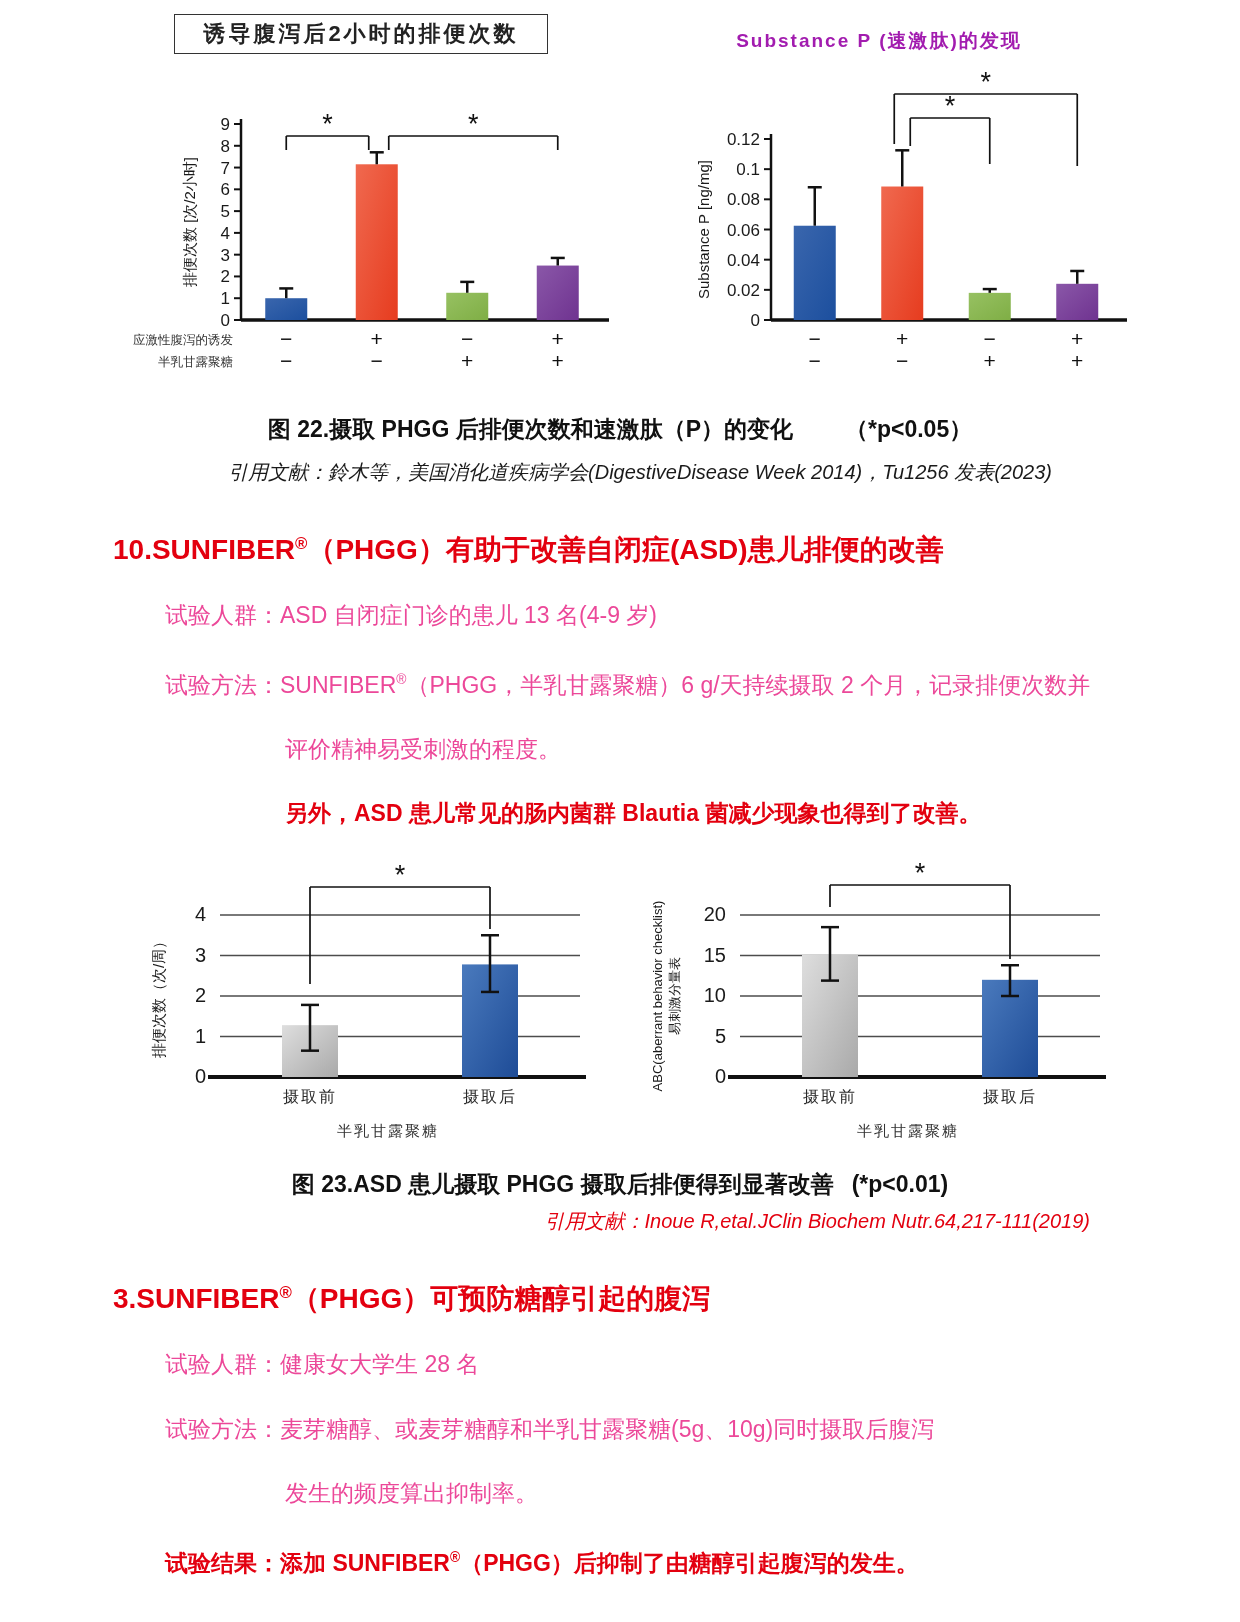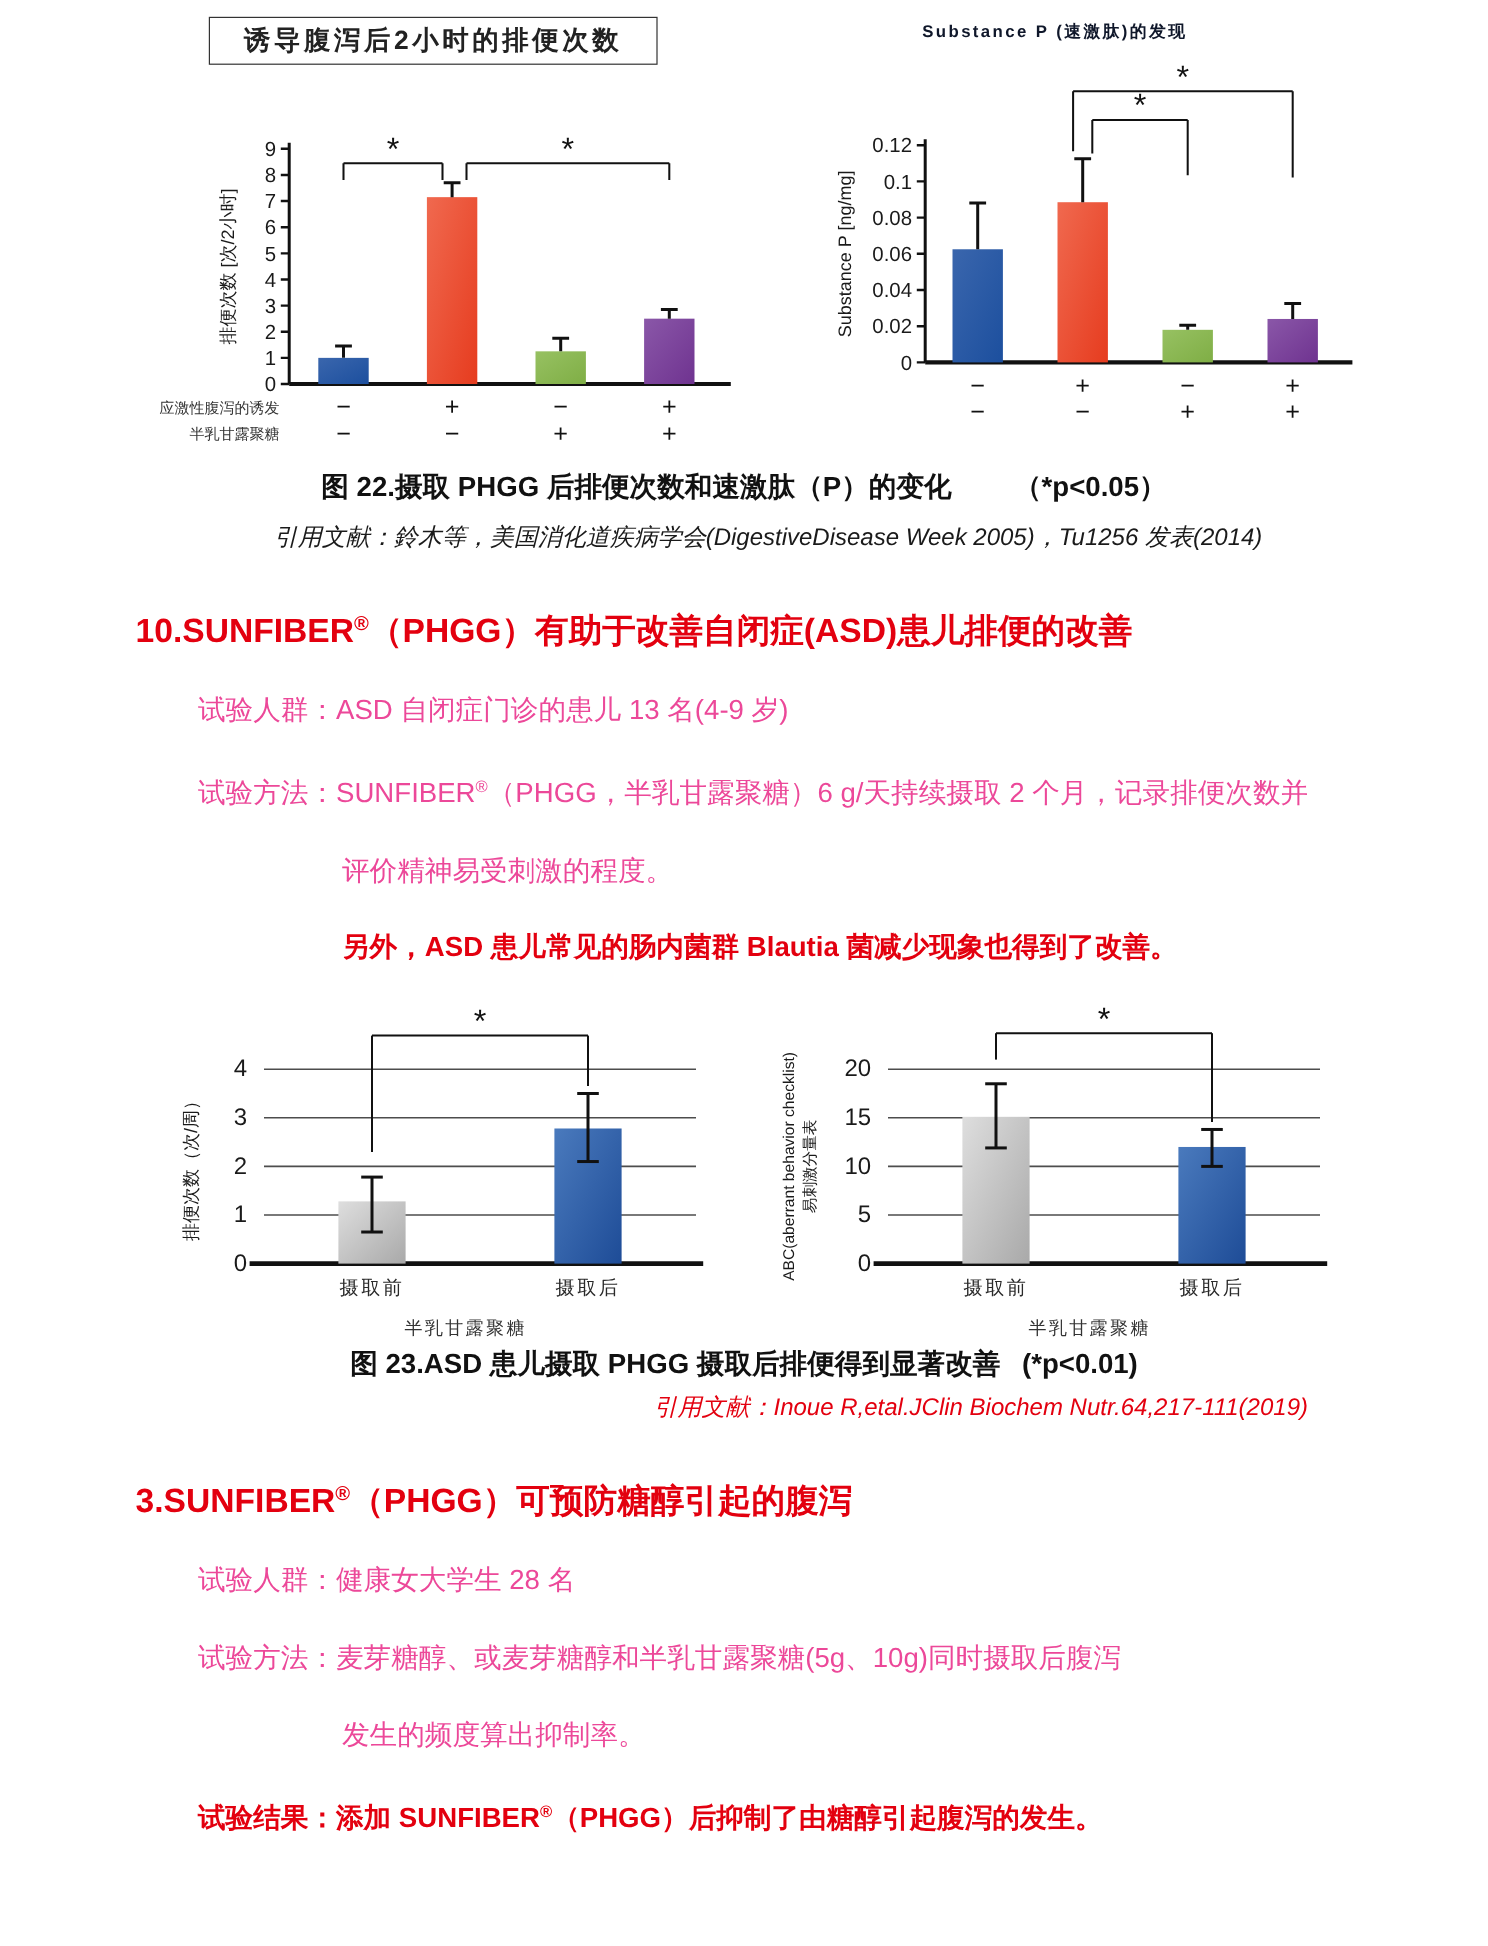--- a/index.html
+++ b/index.html
@@ -12,28 +12,28 @@
   .charts-row{display:flex;justify-content:center;align-items:flex-start;}
   .fig22-row{margin-top:14px;gap:18px;}
   .fig23-row{margin-top:6px;gap:40px;}
   figure.chart{margin:0;display:flex;flex-direction:column;align-items:center;}
   .boxed-title{
     border:1.6px solid #333;width:372px;text-align:center;
     font-size:22px;letter-spacing:3px;padding:4px 0;color:#222;
     font-weight:bold;
   }
   .plain-title{
-    font-size:14px;letter-spacing:2px;color:#0f172a;margin-top:4px;font-weight:bold;
+    font-size:19px;letter-spacing:2px;color:#a21caf;margin-top:14px;font-weight:bold;
   }
   svg.chart-svg{display:block;}
   .sublabel{font-size:15px;color:#333;margin-top:2px;padding-left:56px;letter-spacing:2px;}
   
   .caption{
     text-align:center;font-size:23px;font-weight:bold;color:#111;
-    margin:4px 0 0 0;line-height:30px;
+    margin:28px 0 0 0;line-height:30px;
   }
   .caption .pval{margin-left:52px;font-weight:bold;}
   .caption23 .pval{margin-left:18px;}
   .citation{
     font-style:italic;font-size:20px;color:#1a1a1a;text-align:center;
     margin:14px 0 0 0;line-height:28px;padding-left:40px;
   }
   .citation-red{
     font-style:italic;font-size:20px;color:#e3000f;text-align:right;
     margin:8px 0 0 0;line-height:28px;padding-right:150px;
@@ -198,21 +198,21 @@
           <text x="273.25" y="314" text-anchor="middle" font-size="21" fill="#111">−</text>
           <text x="360.75" y="314" text-anchor="middle" font-size="21" fill="#111">+</text>
           <text x="448.25" y="314" text-anchor="middle" font-size="21" fill="#111">+</text>
         </svg>
     </figure>
   </div>
 
   <p class="caption">
     <span>图 22.摄取 PHGG 后排便次数和速激肽（P）的变化</span><span class="pval">（*p&lt;0.05）</span>
   </p>
-  <p class="citation">引用文献：鈴木等，美国消化道疾病学会(DigestiveDisease Week 2005)，Tu1256 发表(2014)</p>
+  <p class="citation">引用文献：鈴木等，美国消化道疾病学会(DigestiveDisease Week 2014)，Tu1256 发表(2023)</p>
 
   <h2 class="sec-heading">
     <span>10.SUNFIBER</span><sup class="reg">®</sup><span>（PHGG）有助于改善自闭症(ASD)患儿排便的改善</span>
   </h2>
   <p class="line">试验人群：ASD 自闭症门诊的患儿 13 名(4-9 岁)</p>
   <p class="line">
     <span>试验方法：SUNFIBER</span><sup class="reg">®</sup><span>（PHGG，半乳甘露聚糖）6 g/天持续摄取 2 个月，记录排便次数并</span>
   </p>
   <p class="line cont">评价精神易受刺激的程度。</p>
   <p class="line red cont">另外，ASD 患儿常见的肠内菌群 Blautia 菌减少现象也得到了改善。</p>

